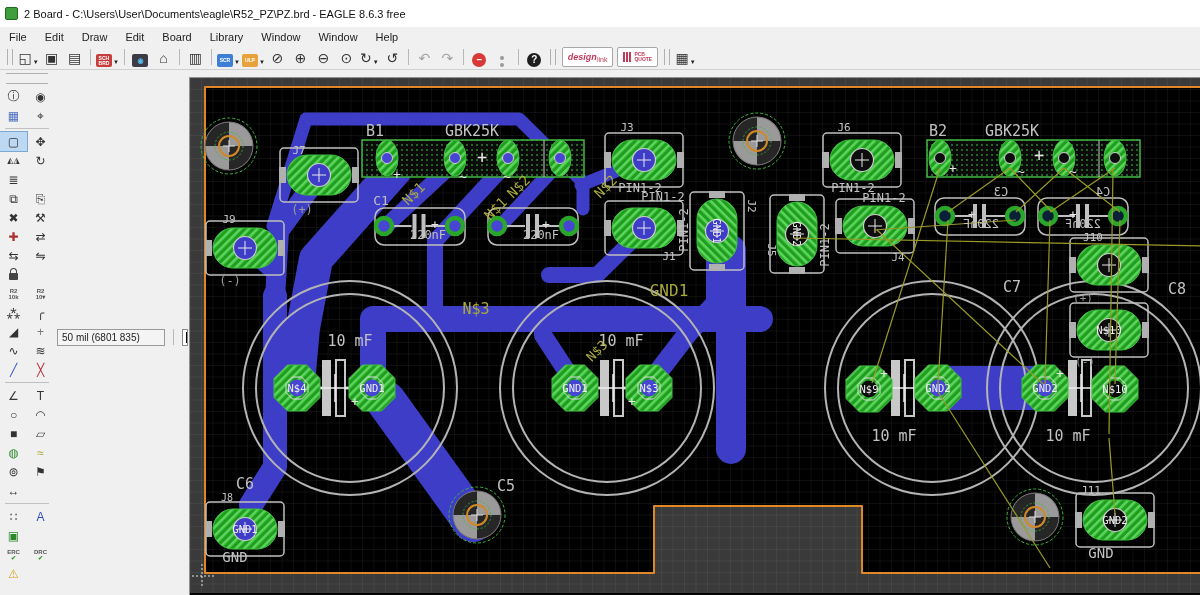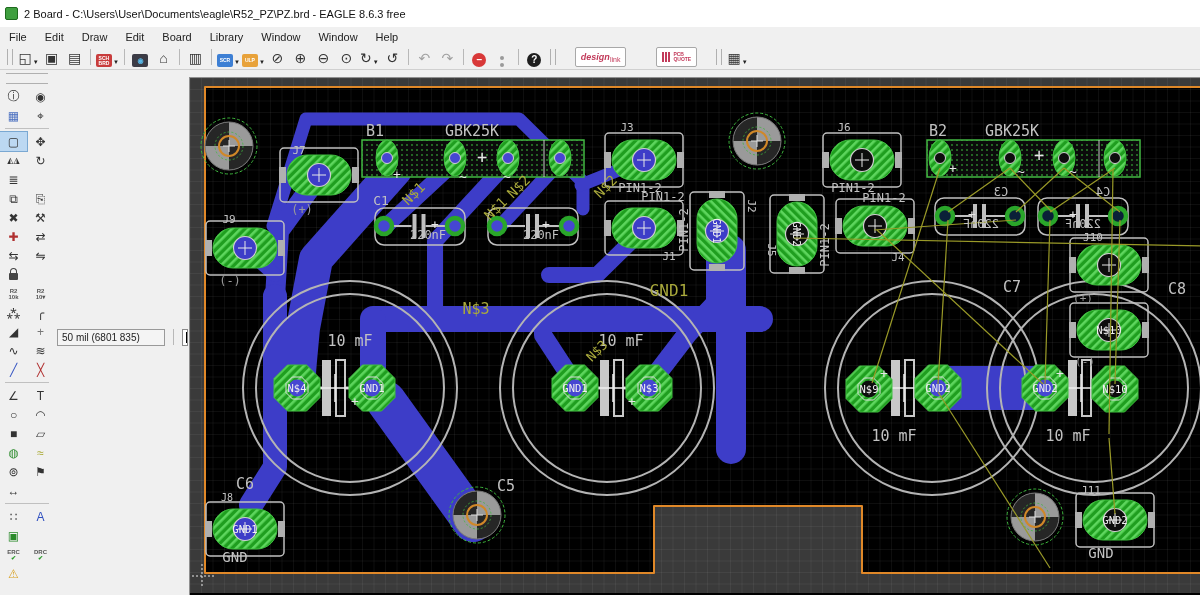--- a/index.html
+++ b/index.html
@@ -20,21 +20,21 @@
   .tbtn{height:20px;min-width:21px;display:flex;align-items:flex-end;justify-content:center;
         margin:0 1px;font-size:14px;line-height:18px;color:#333;position:relative;cursor:default;}
   .tbtn .caret{font-size:6px;color:#222;margin-left:1px;align-self:flex-end;line-height:10px;}
   .tbox{min-width:16px;height:13px;border-radius:2px;color:#fff;font-size:5px;font-weight:bold;
         display:flex;flex-direction:column;align-items:center;justify-content:center;line-height:5px;}
   .tcirc{width:14px;height:14px;border-radius:50%;color:#fff;font-size:10px;font-weight:bold;
          display:flex;align-items:center;justify-content:center;line-height:14px;}
   .tdots{display:flex;flex-direction:column;gap:3px;}
   .tdots i{width:4px;height:4px;border-radius:50%;background:#9a9a9a;}
   .dlbtn,.pqbtn{height:18px;background:#fff;border:1px solid #a8a8a8;border-radius:2px;
-        display:flex;align-items:center;padding:0 5px;margin:0 15px;font-size:9px;color:#c23a5a;cursor:default;}
+        display:flex;align-items:center;padding:0 5px;margin:0 2px;font-size:9px;color:#c23a5a;cursor:default;}
   .dlbtn .b1{font-style:italic;font-weight:bold;font-size:9px;}
   .dlbtn .b2{font-size:7px;margin-top:5px;}
   .pqbtn .bars{display:flex;gap:1px;margin-right:3px;}
   .pqbtn .bars i{width:2px;height:10px;background:#c23a5a;}
   .pqbtn .txt{display:flex;flex-direction:column;font-size:5px;font-weight:bold;line-height:5px;color:#c23a5a;}
   
   .mainrow{display:flex;height:534px;}
   .palette{width:57px;background:#f0f0f0;display:grid;grid-template-columns:27px 27px;
            align-content:start;justify-content:start;padding-top:1px;}
   .pal-handle{grid-column:1/3;height:9px;margin:2px 6px 3px 6px;

